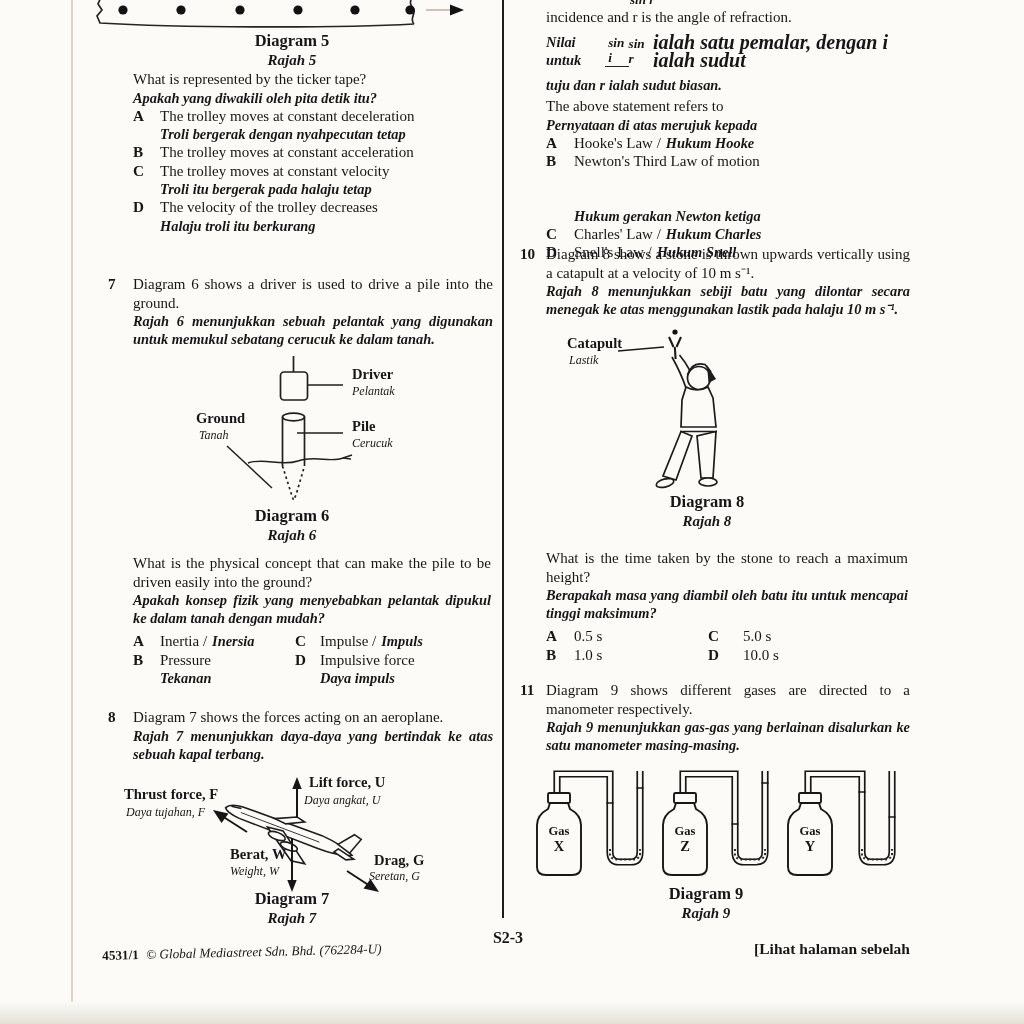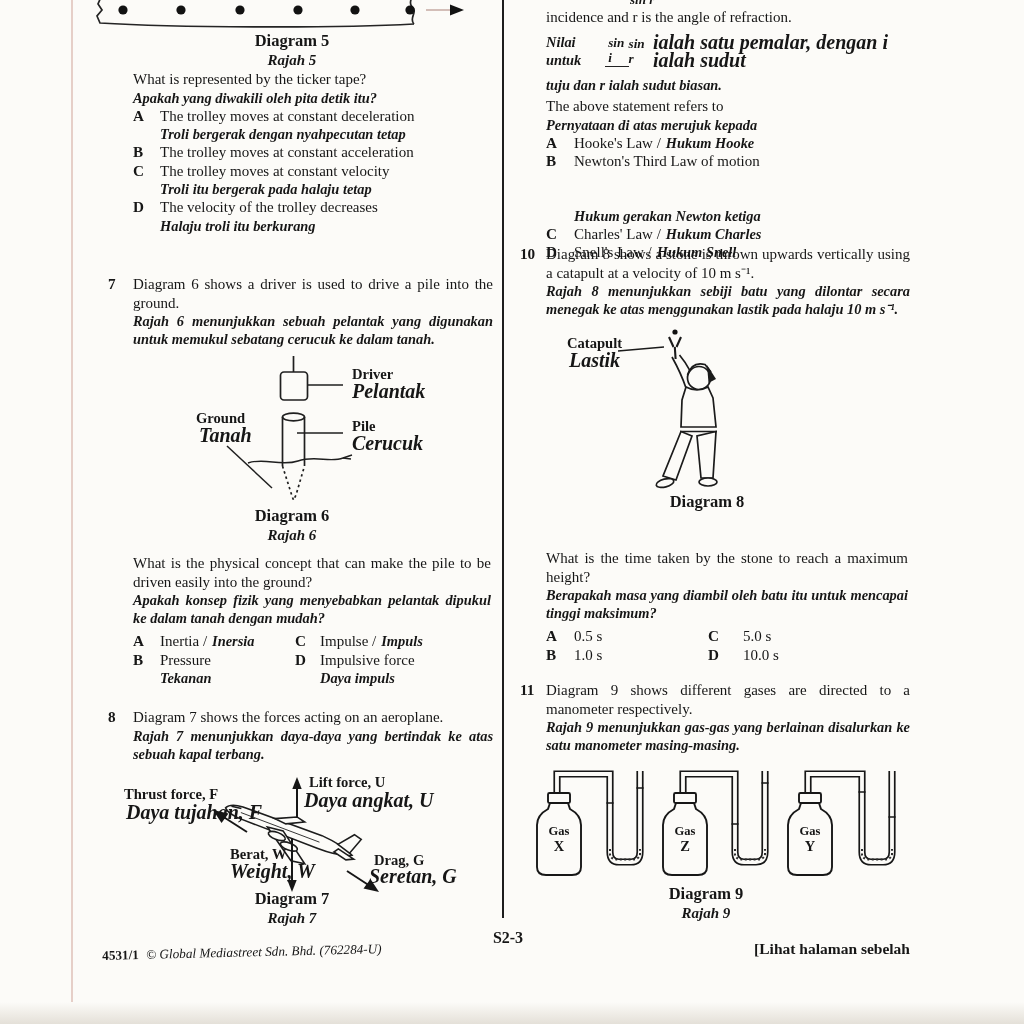--- a/index.html
+++ b/index.html
@@ -13,21 +13,21 @@
   .qnum{font-weight:bold;font-size:15.2px;flex:0 0 25px;}
   .qnum2{font-weight:bold;font-size:15.2px;flex:0 0 26px;}
   .optrow{display:flex;align-items:baseline;}
   .optletter{font-weight:bold;font-size:15.2px;flex:0 0 27px;}
   .optletter28{font-weight:bold;font-size:15.2px;flex:0 0 28px;}
   .optbody{flex:1;}
   .msind{margin-left:27px;}
   .cap{font-weight:bold;font-size:16.5px;line-height:20px;text-align:center;}
   .capms{font-weight:bold;font-style:italic;font-size:15px;line-height:18px;text-align:center;}
   .dl{position:absolute;white-space:nowrap;font-size:14.6px;line-height:16px;font-weight:bold;}
-  .dlms{position:absolute;white-space:nowrap;font-size:20px;line-height:15px;font-weight:bold;font-style:italic;}
+  .dlms{position:absolute;white-space:nowrap;font-size:12px;line-height:15px;font-weight:normal;font-style:italic;}
   .frac{display:inline-flex;flex-direction:row;margin:0 6px;vertical-align:middle;}
   .frac .fn{font-size:13.2px;font-weight:bold;font-style:italic;line-height:15px;border-bottom:1.4px solid #222;padding:0 3px 1px;}
   .frac .fd{font-size:13.2px;font-weight:bold;font-style:italic;line-height:15px;padding-top:1px;}
   .gaslabel{position:absolute;width:44px;text-align:center;font-weight:bold;}
   .gaslabel .g1{font-size:12.5px;line-height:14px;}
   .gaslabel .g2{font-size:14.5px;line-height:16px;}
   svg{display:block;}
 </style>
 </head>
 <body>
@@ -266,20 +266,21 @@
         <ellipse cx="120" cy="157" rx="9" ry="4" transform="rotate(-14 120 157)"></ellipse>
         <ellipse cx="163" cy="156" rx="9" ry="4"></ellipse>
       </g>
     </svg>
     <div class="dl" style="left:22px;top:9px;text-align:right;">Catapult</div>
     <div class="dlms" style="left:24px;top:27px;">Lastik</div>
   </div>
 
   <div class="abs" style="left:532px;top:492px;width:350px;">
     <div class="cap">Diagram 8</div>
+    <div class="capms">Rajah 8</div>
   </div>
 
   <div class="abs" style="left:546px;top:549px;width:362px;">
     <div class="en just">What is the time taken by the stone to reach a maximum height?</div>
     <div class="ms just">Berapakah masa yang diambil oleh batu itu untuk mencapai tinggi maksimum?</div>
   </div>
   <div class="abs" style="left:546px;top:627px;width:340px;display:flex;">
     <div style="flex:0 0 162px;">
       <div class="optrow">
         <span class="optletter28">A</span>

